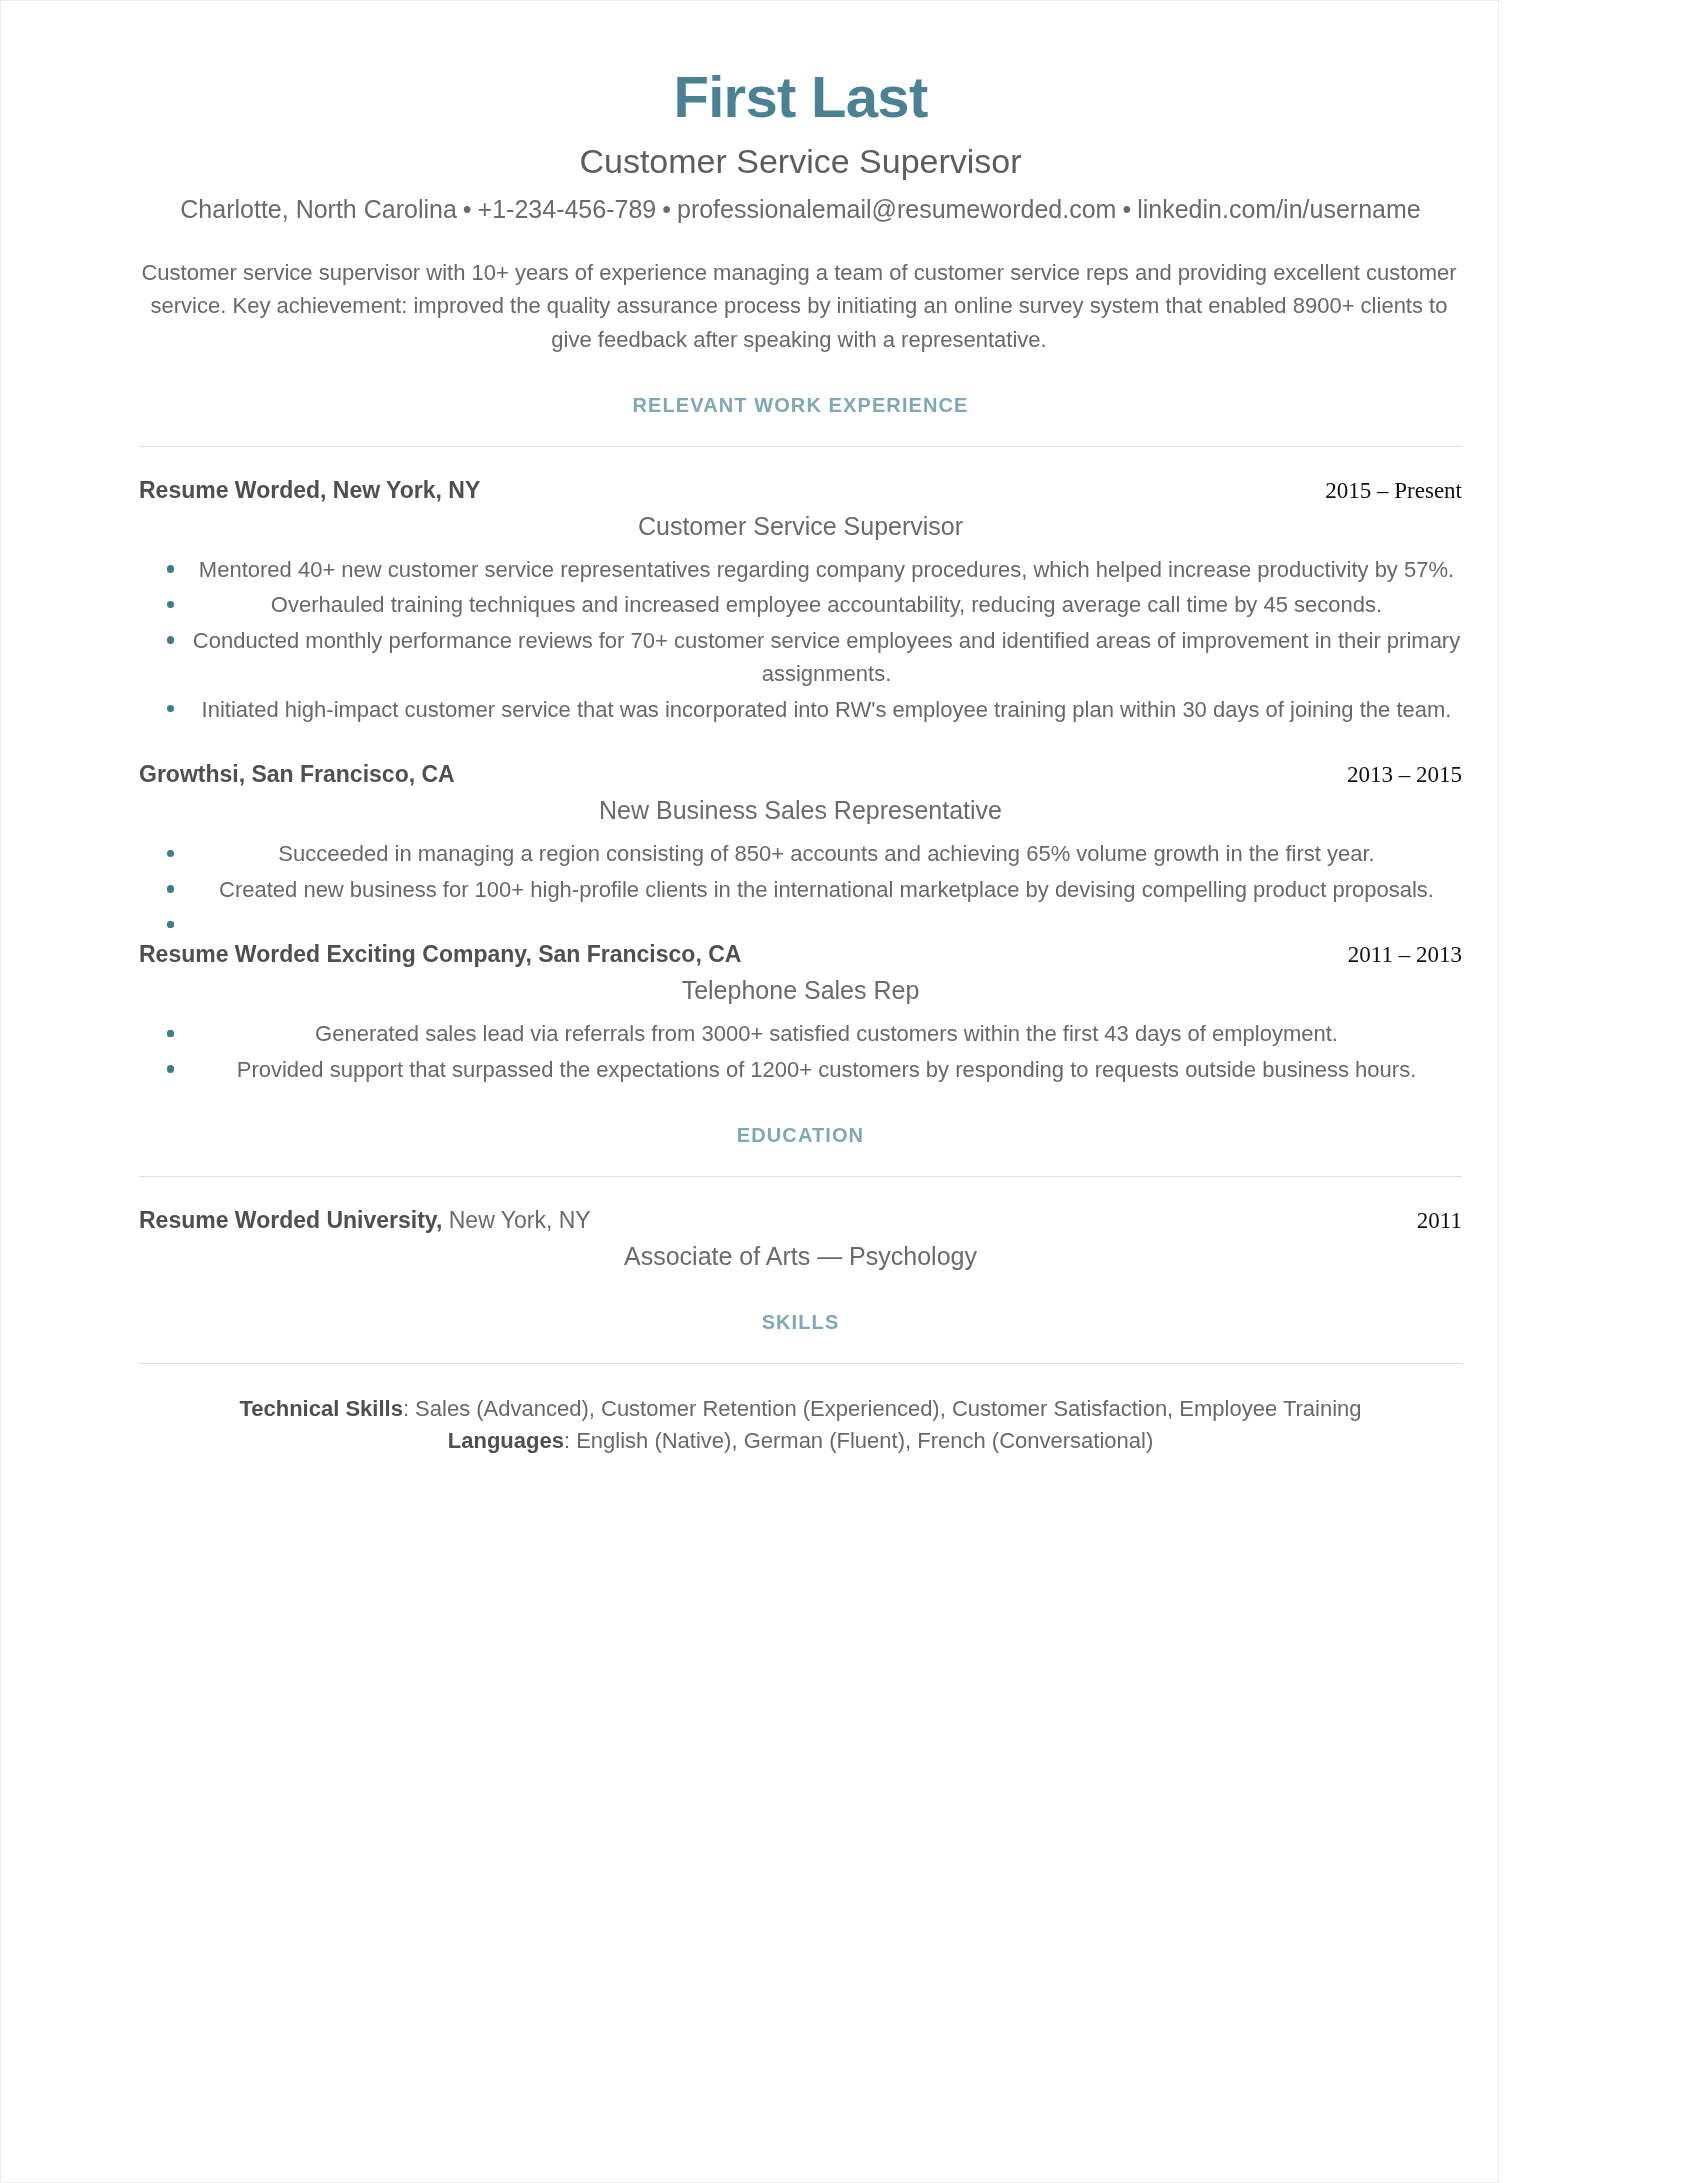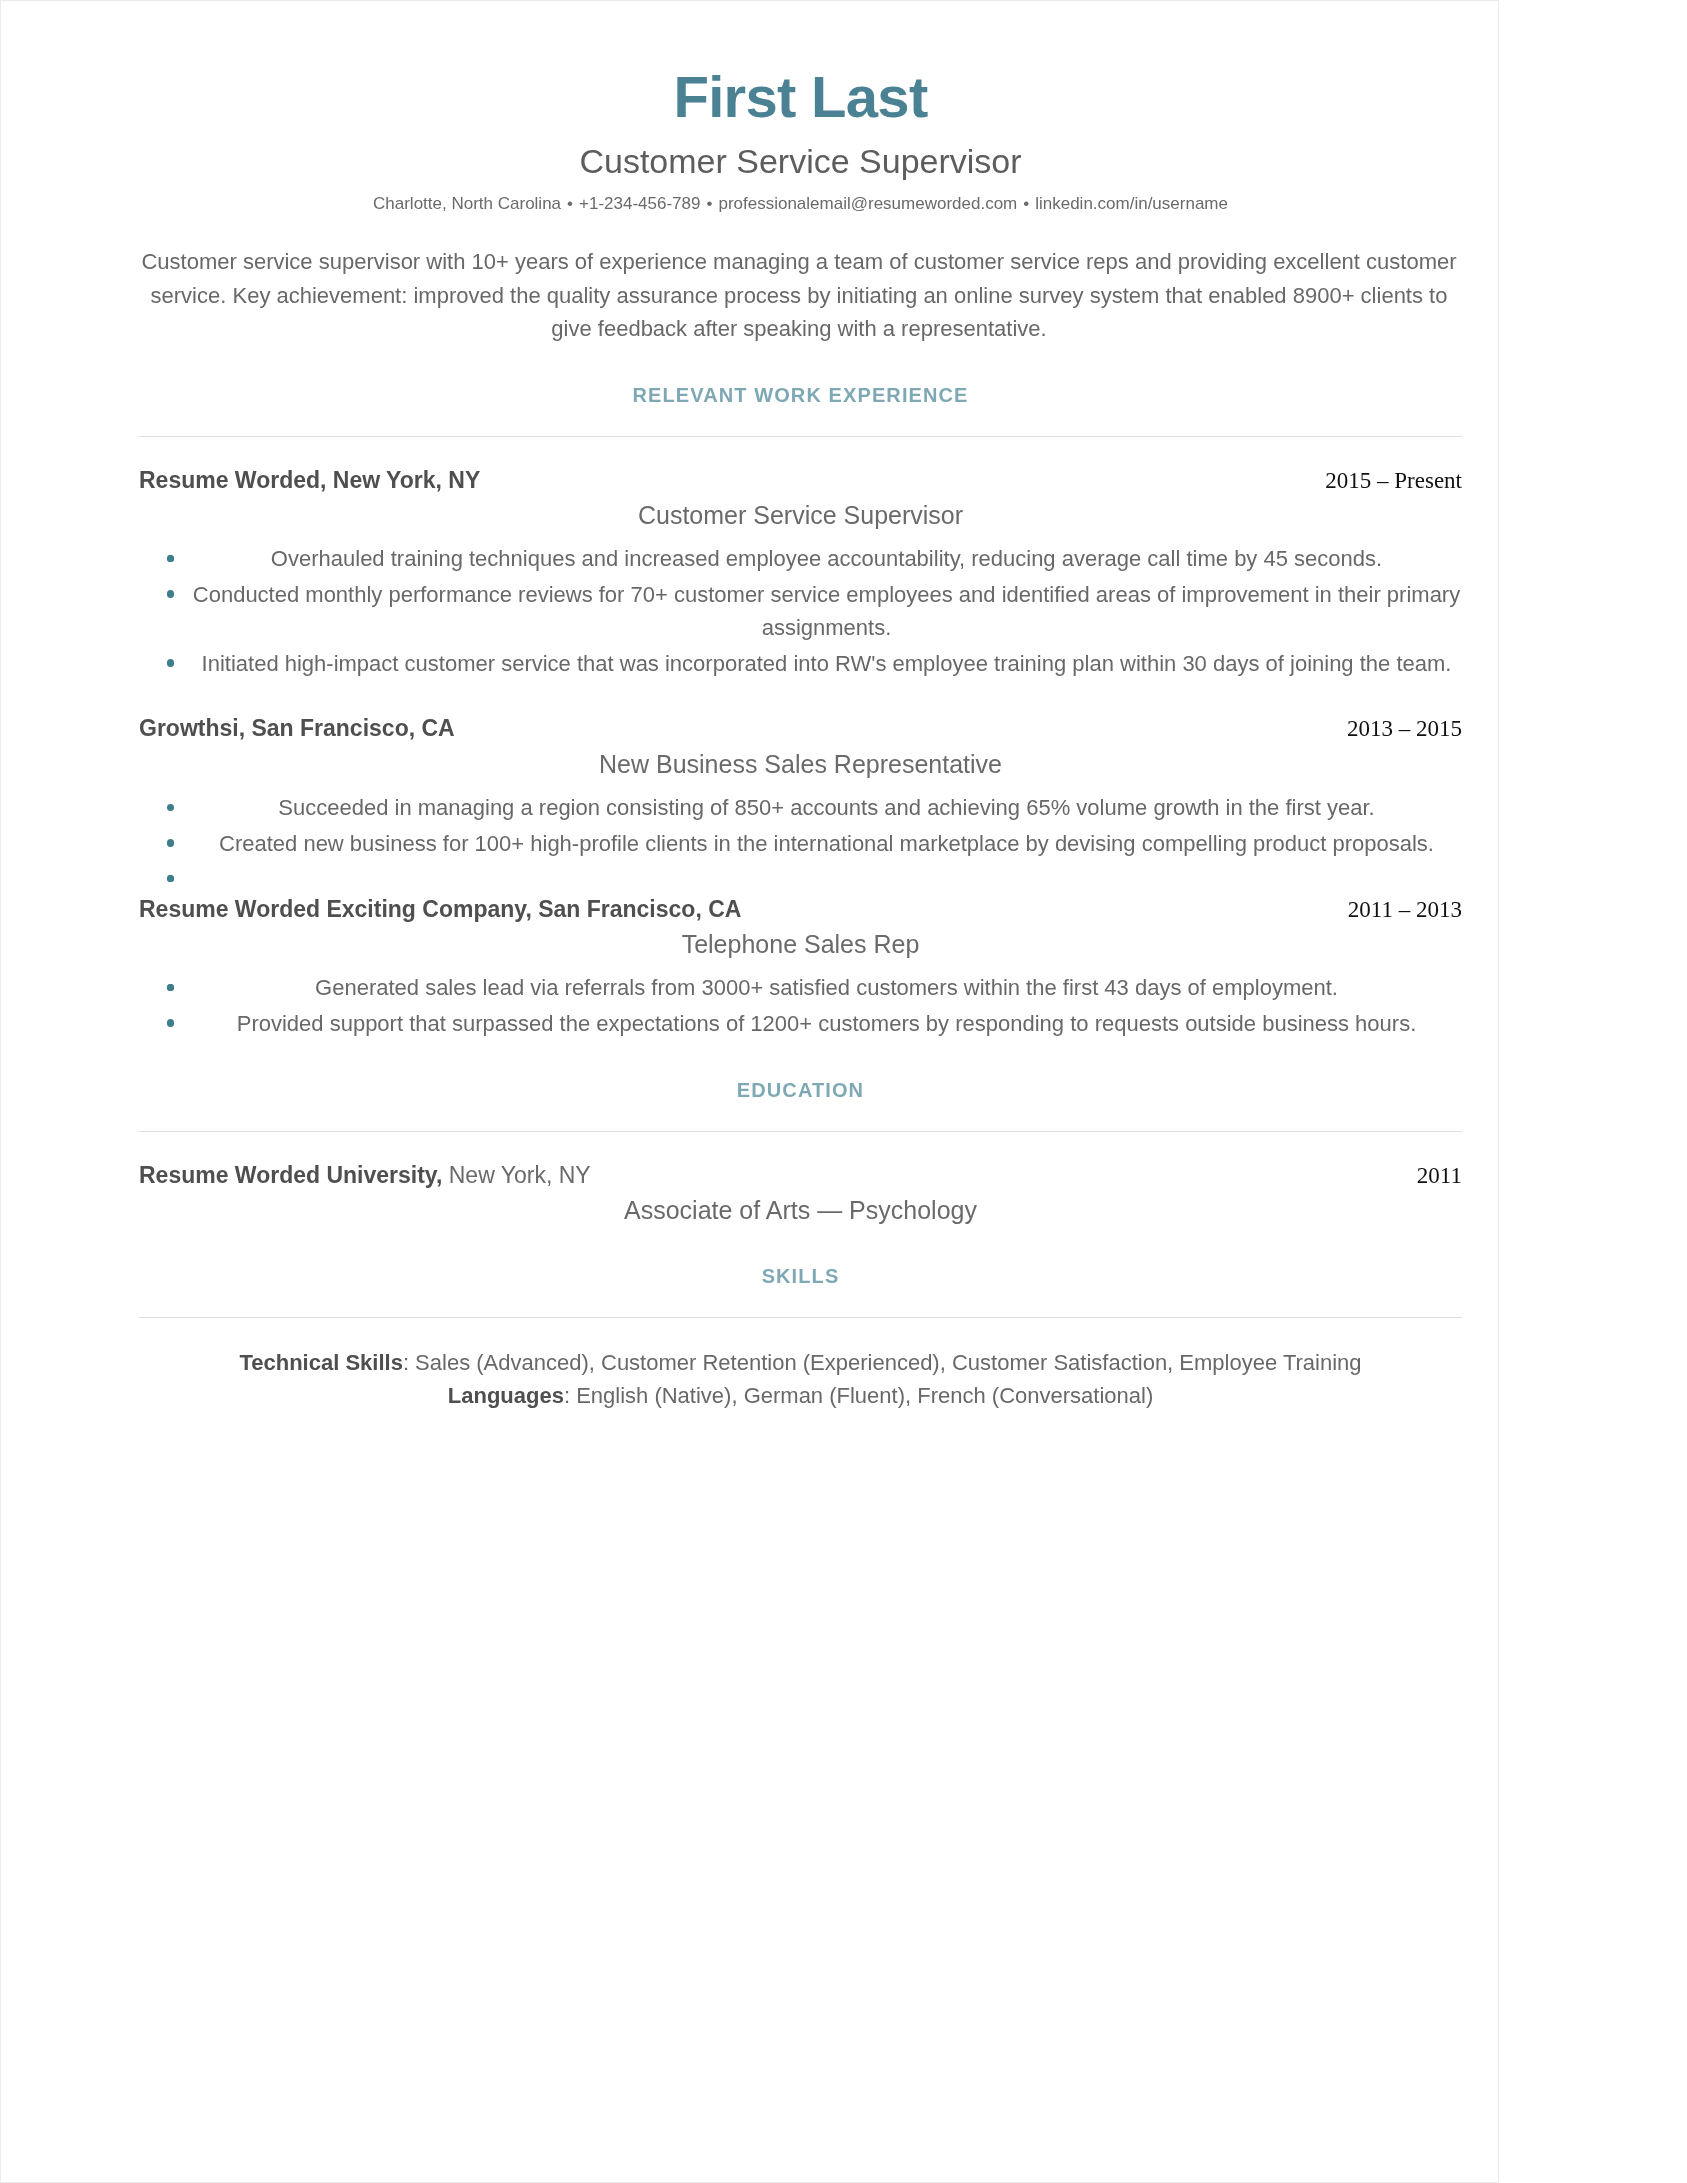--- a/index.html
+++ b/index.html
@@ -43,21 +43,21 @@
     margin: 0 0 13.2px 0;
   }
   .headline {
     font-size: 34px;
     font-weight: normal;
     color: #5d5d5d;
     line-height: 1.18;
     margin: 0 0 12px 0;
   }
   .contact {
-    font-size: 17px;
+    font-size: 25px;
     color: #6a6a6a;
     line-height: 1.3;
     margin: 0 0 30px 0;
     white-space: nowrap;
   }
   .contact .sep {
     color: #6a6a6a;
     padding: 0 6px;
   }
 
@@ -185,21 +185,21 @@
 
     <div>
 
       <div class="entry">
         <div class="entry-head">
           <div class="org">Resume Worded, New York, NY</div>
           <div class="dates">2015 – Present</div>
         </div>
         <div class="role">Customer Service Supervisor</div>
         <ul class="bullets">
-          <li><span class="dot"></span></li>
+          <li><span class="dot"></span><span>Mentored 40+ new customer service representatives regarding company procedures, which helped increase productivity by 57%.</span></li>
           <li><span class="dot"></span><span>Overhauled training techniques and increased employee accountability, reducing average call time by 45 seconds.</span></li>
           <li><span class="dot"></span><span>Conducted monthly performance reviews for 70+ customer service employees and identified areas of improvement in their primary assignments.</span></li>
           <li><span class="dot"></span><span>Initiated high-impact customer service that was incorporated into RW's employee training plan within 30 days of joining the team.</span></li>
         </ul>
       </div>
 
       <div class="gap-entry"></div>
 
       <div class="entry">
         <div class="entry-head">

